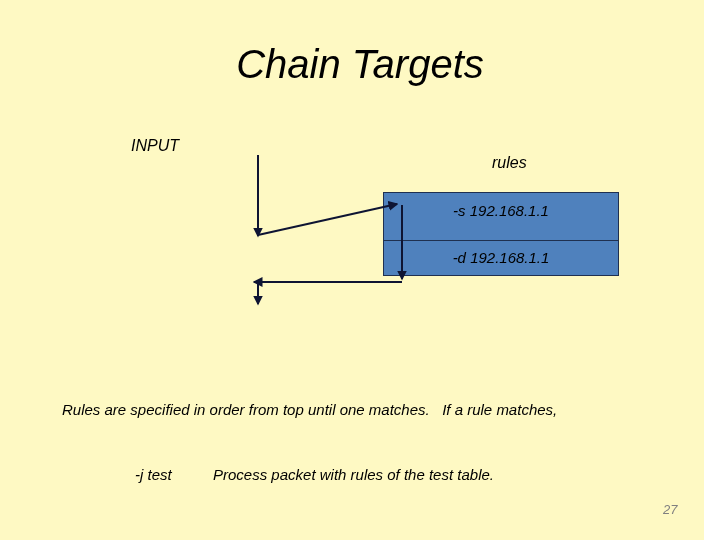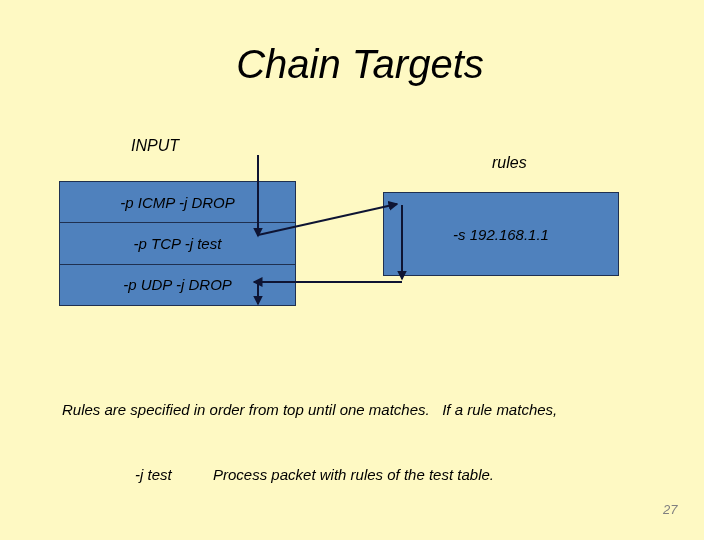--- a/index.html
+++ b/index.html
@@ -96,28 +96,24 @@
 </head>
 <body>
 
 <div class="slide">
 
   <h1 class="title">Chain Targets</h1>
 
   <div class="chain-label input-label">INPUT</div>
   <div class="chain-label test-label">rules</div>
 
-  <div class="rule-table input-table">
-    <div class="rule-row">-p ICMP -j DROP</div>
-    <div class="rule-row">-p TCP -j test</div>
-    <div class="rule-row">-p UDP -j DROP</div>
-  </div>
 
   <div class="rule-table test-table">
     <div class="rule-row">-s 192.168.1.1</div>
+    <div class="rule-row">-d 192.168.1.1</div>
   </div>
 
   <svg class="arrows" width="720" height="540" viewBox="0 0 720 540">
     <defs>
       <marker id="ah" viewBox="0 0 10 10" refX="8.5" refY="5" markerUnits="userSpaceOnUse" markerWidth="10" markerHeight="10" orient="auto-start-reverse">
         <path d="M0,0 L10,5 L0,10 z"></path>
       </marker>
     </defs>
     <line x1="258" y1="155" x2="258" y2="236" marker-end="url(#ah)"></line>
     <line x1="258" y1="235" x2="397" y2="204" marker-end="url(#ah)"></line>

